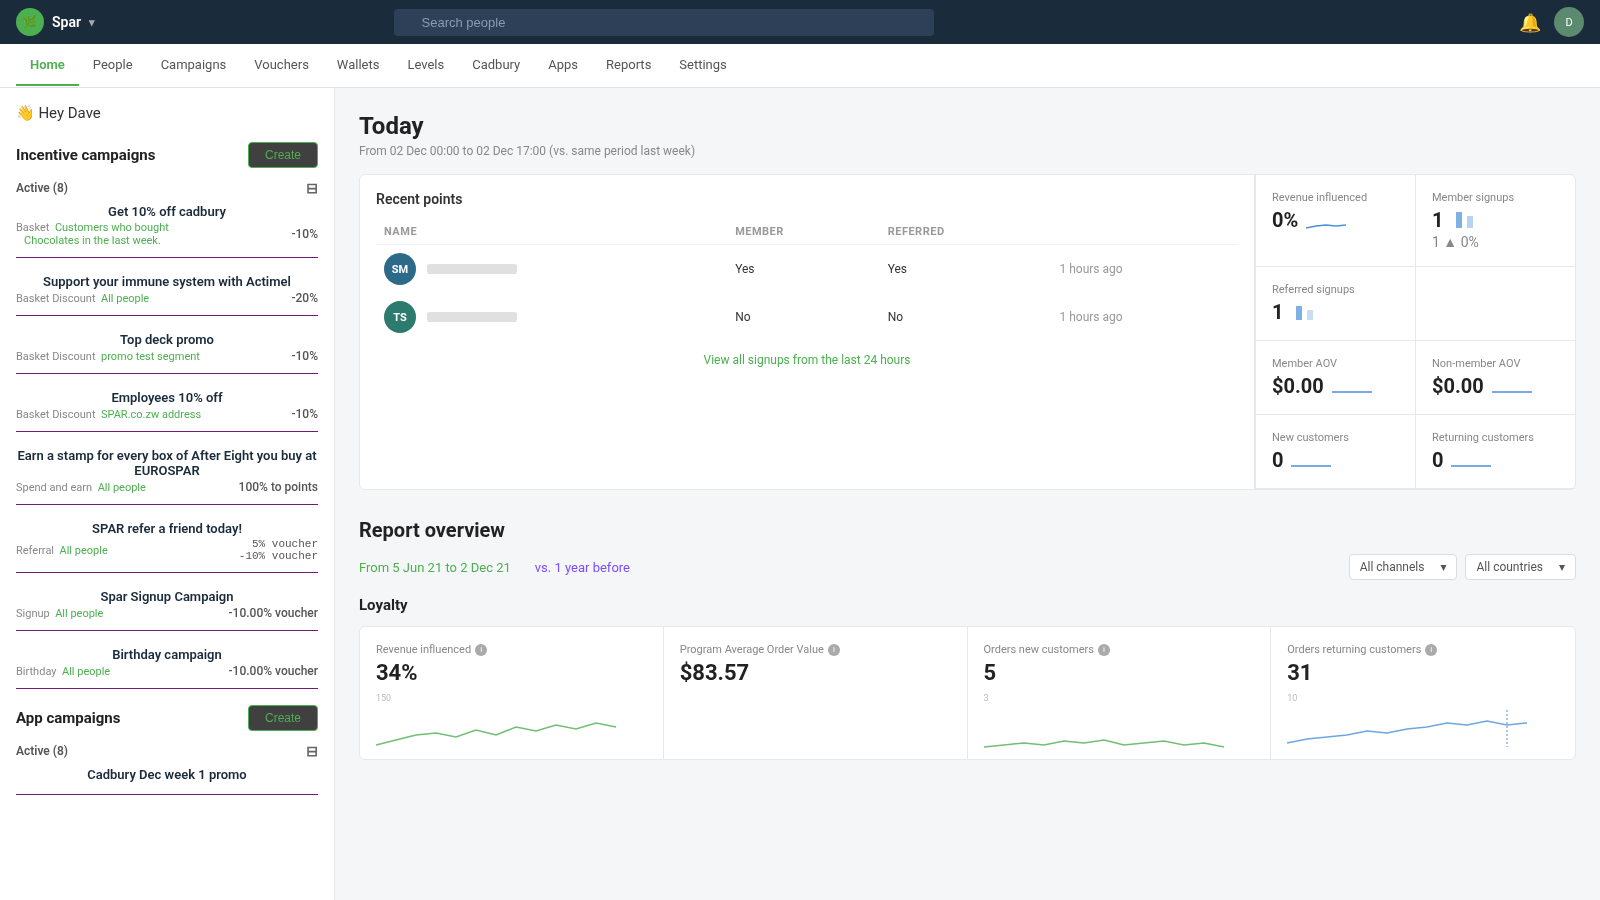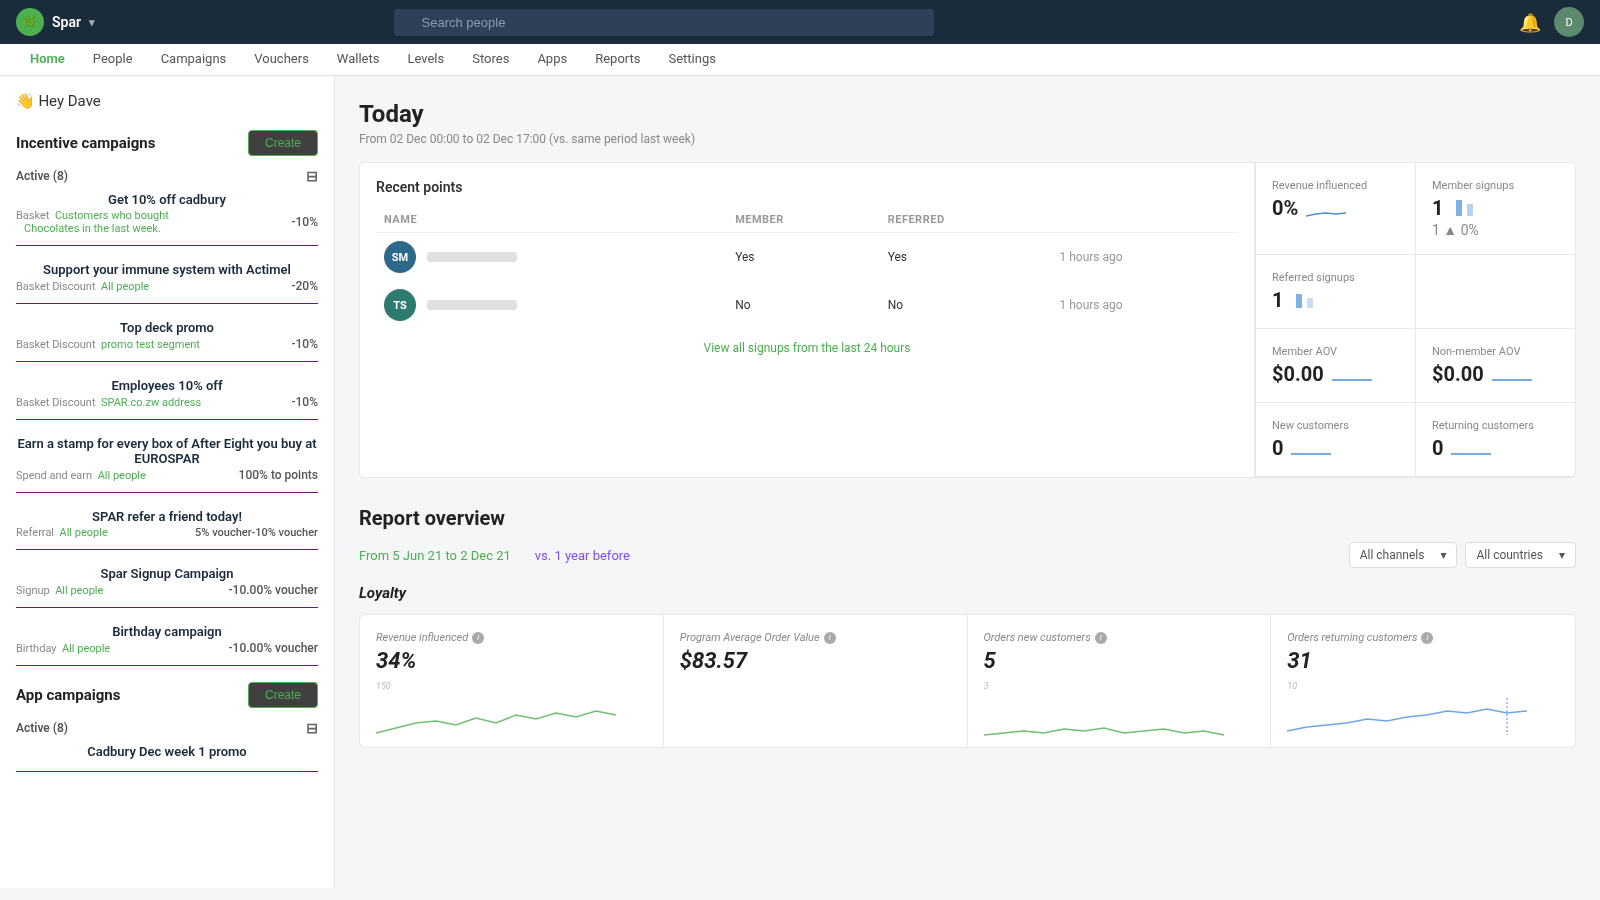--- a/index.html
+++ b/index.html
@@ -10,42 +10,42 @@
     .logo-area { display: flex; align-items: center; gap: 8px; color: white; font-size: 14px; font-weight: 600; cursor: pointer; }
     .logo-circle { width: 28px; height: 28px; background: #4CAF50; border-radius: 50%; display: flex; align-items: center; justify-content: center; font-size: 12px; color: white; }
     .search-bar { flex: 1; max-width: 540px; margin: 0 auto; }
     .search-bar input { width: 100%; padding: 6px 28px; border-radius: 4px; border: none; background: #2e4057; color: #ccc; font-size: 13px; outline: none; }
     .search-bar input::placeholder { color: #8a9bb0; }
     .nav-right { margin-left: auto; display: flex; align-items: center; gap: 12px; }
     .nav-bell { color: #aaa; font-size: 18px; cursor: pointer; }
     .nav-avatar { width: 30px; height: 30px; border-radius: 50%; background: #5b8a6e; display: flex; align-items: center; justify-content: center; overflow: hidden; cursor: pointer; }
 
     
-    .main-nav { background: white; border-bottom: 1px solid #e0e0e0; display: flex; align-items: center; padding: 0 16px; height: 32px; }
+    .main-nav { background: white; border-bottom: 1px solid #e0e0e0; display: flex; align-items: center; padding: 0 16px; height: 44px; }
     .main-nav a { text-decoration: none; color: #555; font-size: 13px; padding: 12px 14px; display: inline-block; border-bottom: 2px solid transparent; }
     .main-nav a.active { color: #4CAF50; border-bottom: 2px solid #4CAF50; font-weight: 600; }
 
     
     .layout { display: flex; height: calc(900px - 88px); overflow: hidden; }
 
     
     .sidebar { width: 335px; background: white; border-right: 1px solid #e8e8e8; overflow-y: auto; padding: 16px; flex-shrink: 0; }
     .sidebar-greeting { font-size: 15px; margin-bottom: 20px; }
     .sidebar-section-header { display: flex; justify-content: space-between; align-items: center; margin-bottom: 12px; }
     .sidebar-section-title { font-size: 15px; font-weight: 700; color: #222; }
     .create-btn { border: 1px solid #4CAF50; color: #4CAF50; background: #404040; padding: 5px 16px; border-radius: 4px; cursor: pointer; font-size: 12px; }
     .active-label { display: flex; justify-content: space-between; align-items: center; font-size: 12px; font-weight: 600; color: #555; margin-bottom: 8px; }
     .collapse-icon { color: #666; font-size: 14px; cursor: pointer; }
     .campaign-item { margin-bottom: 16px; border-bottom: 1px solid #701a75; padding-bottom: 10px; text-align: center; }
     .campaign-name { font-size: 13px; font-weight: 600; color: #1a2b3c; margin-bottom: 2px; }
     .campaign-meta { display: flex; justify-content: space-between; align-items: center; }
     .campaign-meta-left { font-size: 11px; color: #888; }
     .campaign-meta-left a { color: #4CAF50; text-decoration: none; }
     .campaign-discount { font-size: 12px; color: #555; font-weight: 500; }
-    .campaign-discount.multi { display: flex; flex-direction: row; align-items: flex-end; font-size: 11px; }
+    .campaign-discount.multi { display: flex; flex-direction: column; align-items: flex-end; font-size: 11px; font-family: Liberation Mono, monospace; }
 
     
     .main-content { flex: 1; overflow-y: auto; padding: 24px; }
 
     
     .today-title { font-size: 24px; font-weight: 700; color: #222; margin-bottom: 4px; }
     .today-subtitle { font-size: 12px; color: #888; margin-bottom: 16px; }
     .today-card { background: white; border-radius: 6px; border: 1px solid #e8e8e8; display: flex; margin-bottom: 28px; }
 
     .signups-panel { flex: 1; padding: 16px; border-right: 1px solid #e8e8e8; }
@@ -65,21 +65,21 @@
 
     
     .report-title { font-size: 20px; font-weight: 700; color: #222; margin-bottom: 12px; }
     .report-filters { display: flex; align-items: center; gap: 12px; margin-bottom: 16px; }
     .filter-link { color: #4CAF50; font-size: 13px; text-decoration: none; cursor: pointer; }
     .filter-link.active { color: #7c4dff; }
     .filter-vs { color: #888; font-size: 12px; }
     .filter-right { margin-left: auto; display: flex; gap: 8px; }
     .filter-dropdown { border: 1px solid #ddd; background: white; padding: 5px 10px; border-radius: 4px; font-size: 12px; color: #555; cursor: pointer; display: flex; align-items: center; gap: 16px; }
 
-    .loyalty-section { margin-bottom: 16px; font-style: italic; }
+    .loyalty-section { margin-bottom: 16px; }
     .loyalty-title { font-size: 15px; font-weight: 700; color: #222; margin-bottom: 12px; }
     .loyalty-cards { display: grid; grid-template-columns: repeat(4, 1fr); gap: 0; border: 1px solid #e8e8e8; border-radius: 6px; background: white; overflow: hidden; }
     .loyalty-card { padding: 16px; border-right: 1px solid #e8e8e8; }
     .loyalty-card:last-child { border-right: none; }
     .loyalty-card-label { font-size: 11px; color: #888; margin-bottom: 4px; display: flex; align-items: center; gap: 4px; }
     .info-icon { display: inline-block; width: 12px; height: 12px; border-radius: 50%; background: #aaa; color: white; font-size: 8px; text-align: center; line-height: 12px; cursor: pointer; }
     .loyalty-card-value { font-size: 22px; font-weight: 700; color: #222; }
     .chart-area { height: 50px; position: relative; margin-top: 8px; }
     .chart-axis-label { font-size: 9px; color: #bbb; position: absolute; top: 0; left: 0; }
 
@@ -108,21 +108,21 @@
   </div>
 </nav>
 
 <nav class="main-nav">
   <a href="#" class="active">Home</a>
   <a href="#">People</a>
   <a href="#">Campaigns</a>
   <a href="#">Vouchers</a>
   <a href="#">Wallets</a>
   <a href="#">Levels</a>
-  <a href="#">Stores</a>
+  <a href="#">Cadbury</a>
   <a href="#">Apps</a>
   <a href="#">Reports</a>
   <a href="#">Settings</a>
 </nav>
 
 <div class="layout">
 
   <aside class="sidebar">
     <div class="sidebar-greeting">👋 Hey Dave</div>
 

